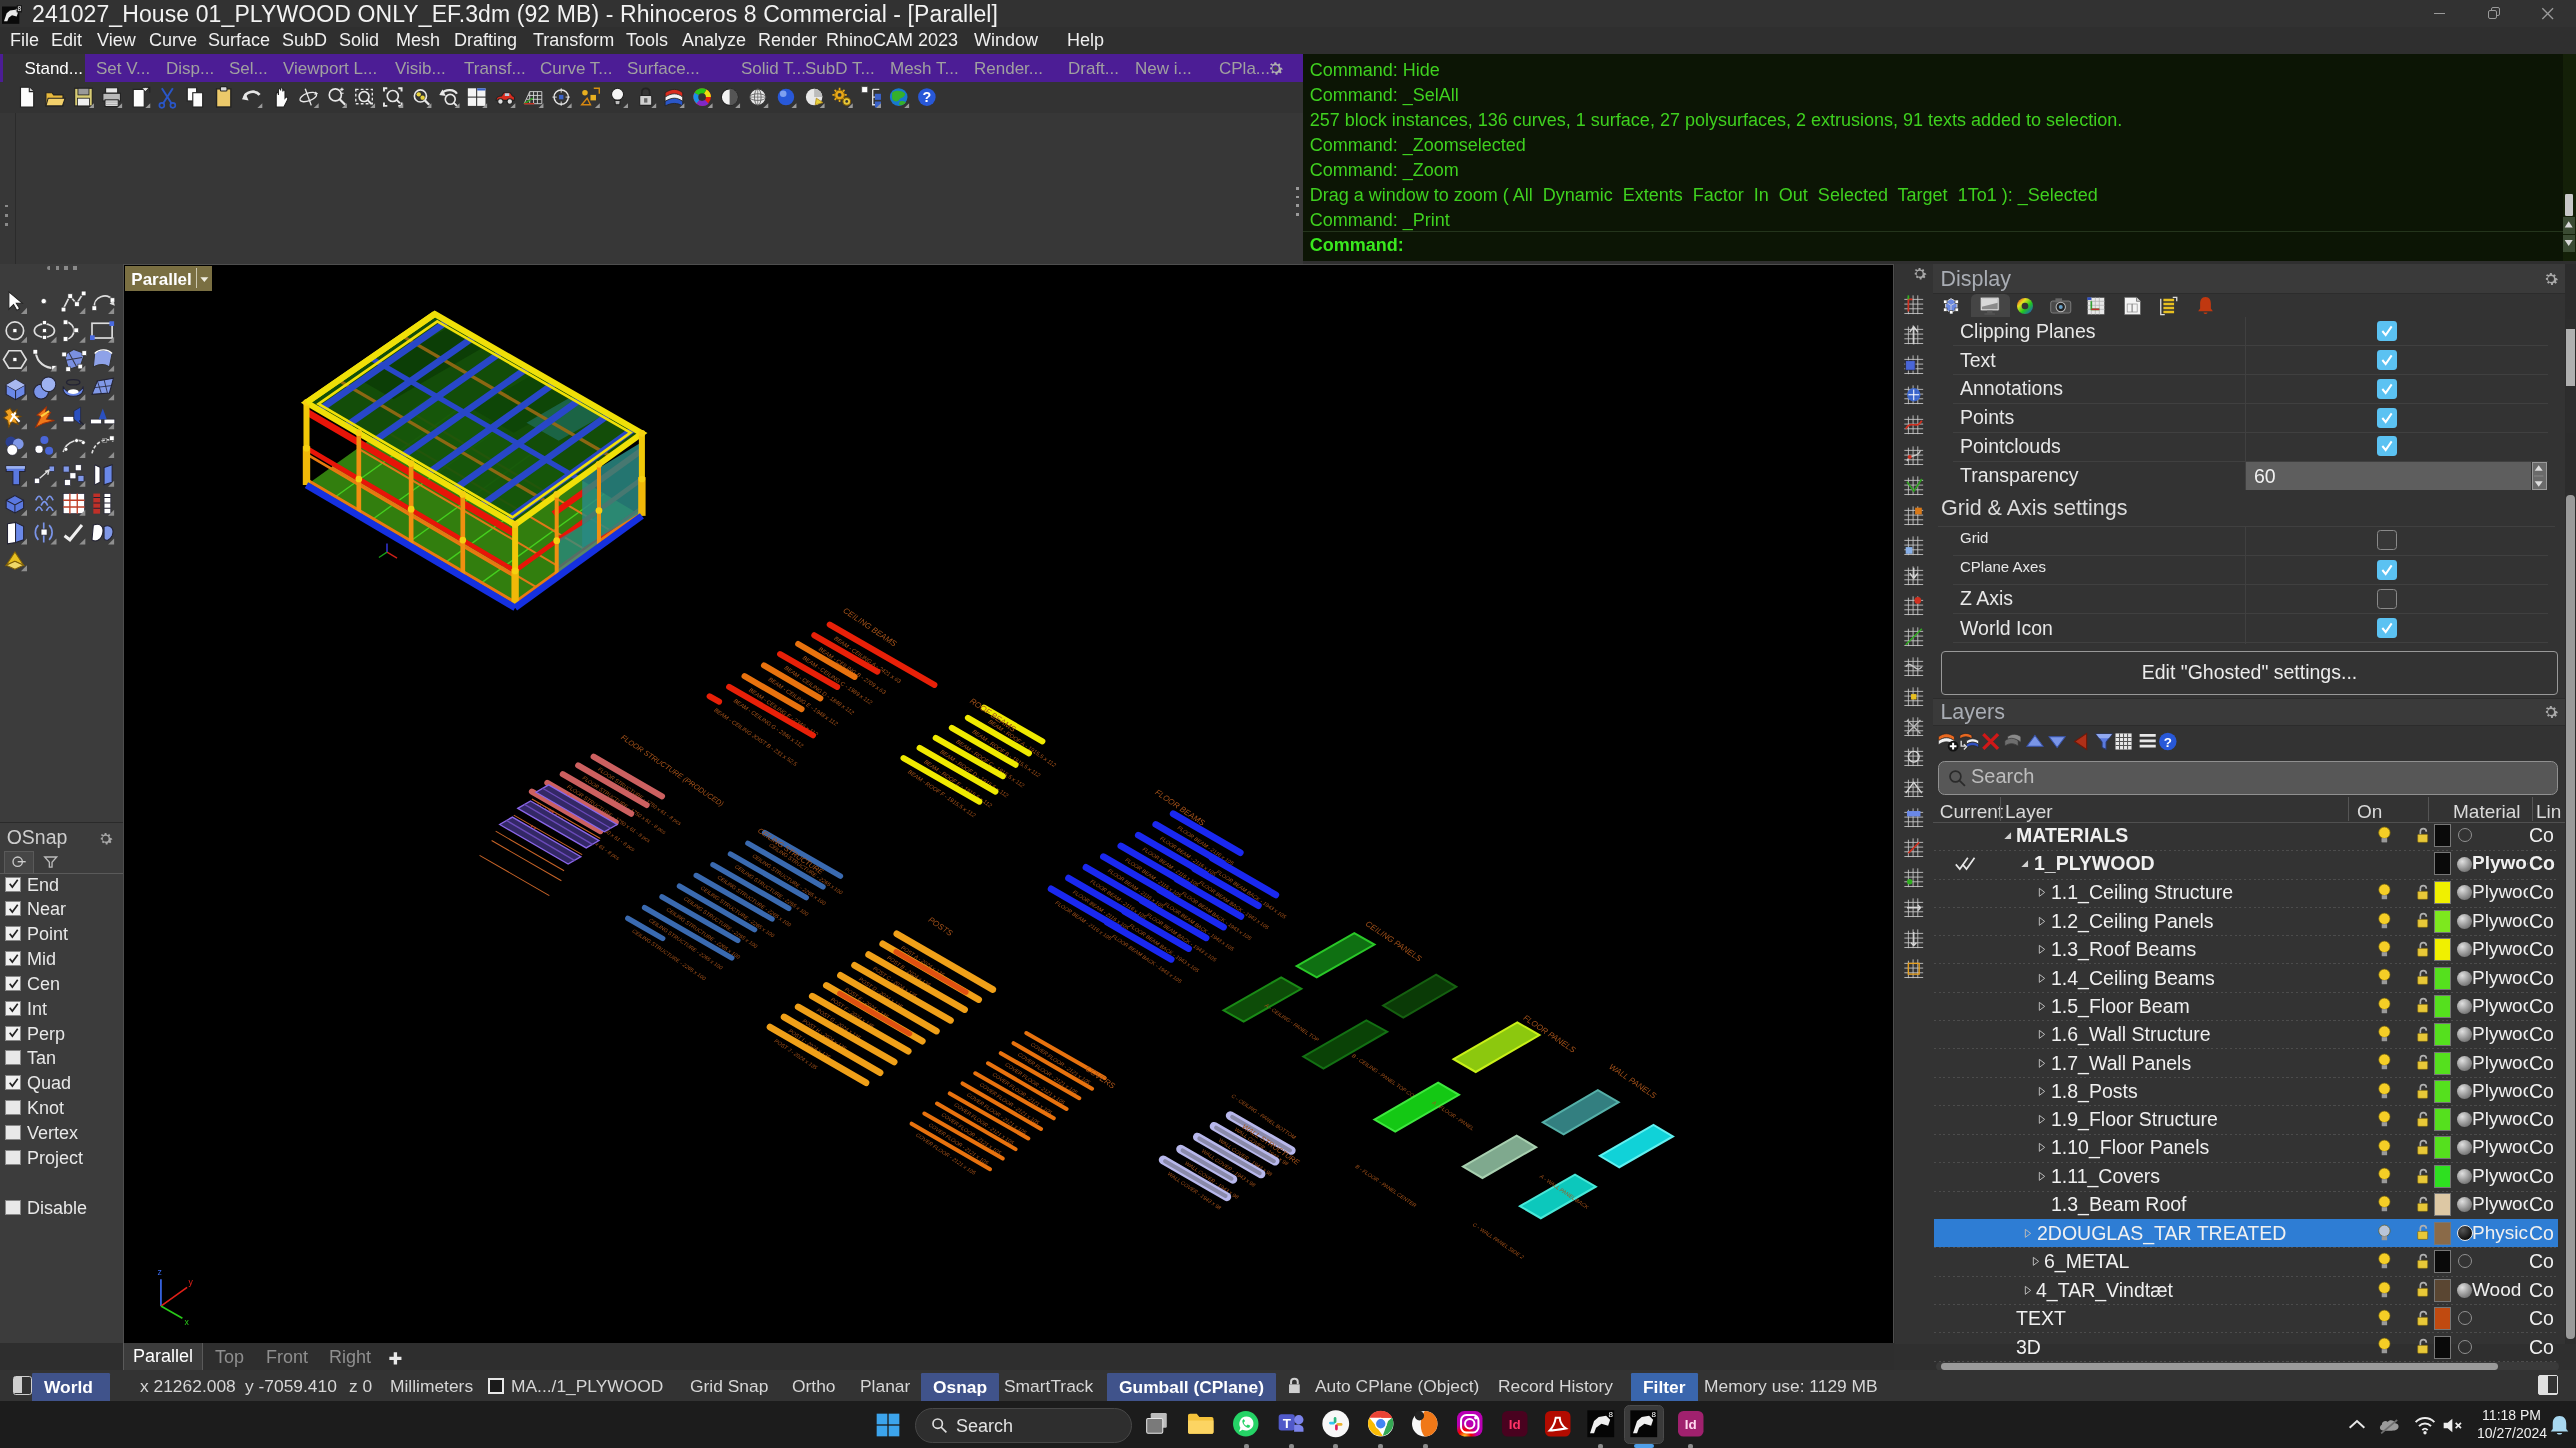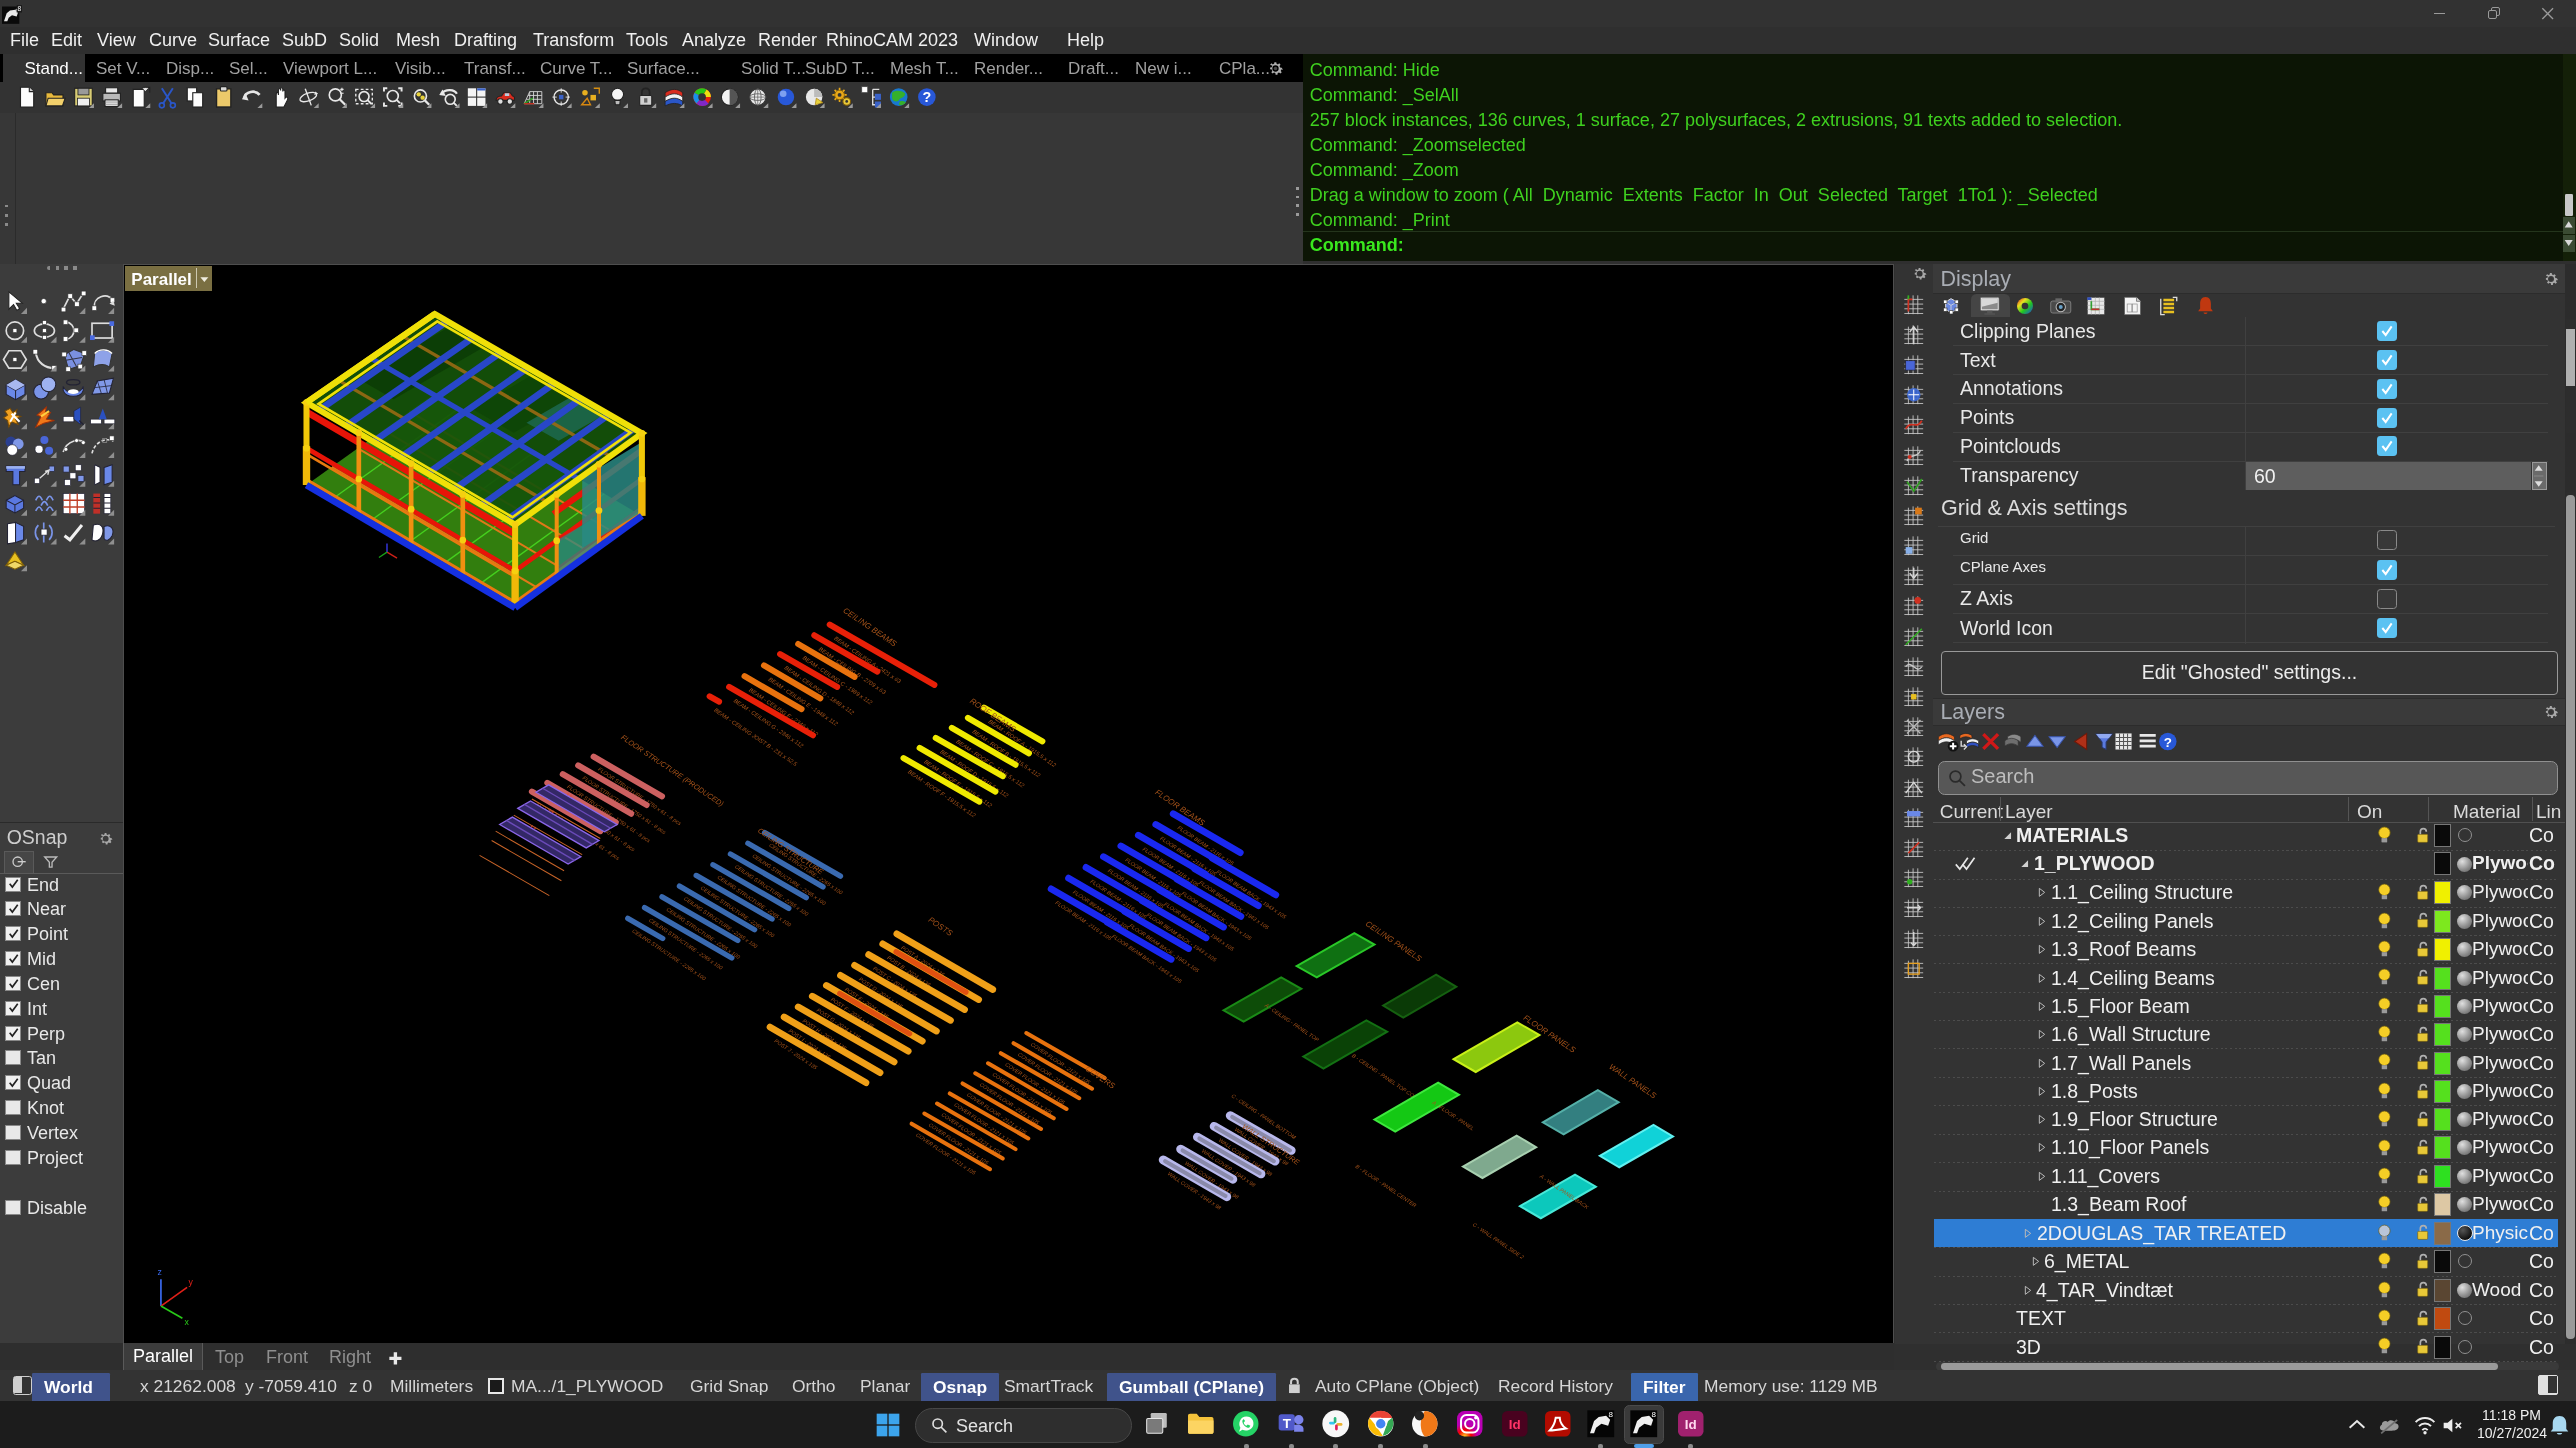--- a/index.html
+++ b/index.html
@@ -7,21 +7,21 @@
   font-family:"Liberation Sans", sans-serif; }
 .abs { position:absolute; }
 #root { position:absolute; left:0; top:0; width:2576px; height:1449px; }
 
 #titlebar { left:0; top:0; width:2576px; height:27px; background:#323232; color:#efefef; }
 #titletext { left:32px; top:0.7px; font-size:23px; letter-spacing:0.1px; color:#f2f2f2; }
 
 #menubar { left:0; top:27px; width:2576px; height:27px; color:#f0f0f0; font-size:18px; }
 #menubar span { position:absolute; top:3.4px; }
 
-#tabbar { left:0; top:54px; width:1303px; height:28px; background:#000000; color:#a0a0a0; font-size:17px;text-decoration:underline; }
+#tabbar { left:0; top:54px; width:1303px; height:28px; background:#4c1d95; color:#a0a0a0; font-size:17px;text-decoration:underline; }
 #tabbar .t { position:absolute; top:5.4px; }
 #tabbar .active { position:absolute; left:3.4px; top:0; width:82px; height:28px; background:#333333; color:#fff; padding:5.4px 0 0 21px; }
 
 #toolbar { left:0; top:82px; width:1303px; height:31px; background:#333333; }
 
 #gaparea { left:0; top:113px; width:1303px; height:151px; background:#373737; }
 
 #console { left:1303px; top:54px; width:1260px; height:207px; background:#0c1505;
   color:#3fd11f; font-size:18px; line-height:25px; padding:4px 0 0 6.7px; }
 #console .b { color:#3ae81e; font-weight:bold; }
@@ -51,20 +51,21 @@
 <body>
 <div id="root">
   <div id="titlebar" class="abs"></div>
   <svg class="abs" style="left:2px;top:5.4px" width="20" height="19" viewBox="0 0 30 28">
     <rect x="0" y="2" width="26" height="26" fill="#0a0a0a"></rect>
     <path d="M3 24 L7 12 L12 8 L20 7 L24 11 L22 17 L15 15 L10 19 L8 24 Z" fill="#e8e8e8"></path>
     <path d="M20 7 L25 3 L24 11 Z" fill="#d0d0d0"></path>
     <rect x="22" y="0" width="8" height="11" fill="#1a1a1a"></rect>
     <text x="26" y="9" font-size="10" fill="#fff" text-anchor="middle">8</text>
   </svg>
+  <div id="titletext" class="abs">241027_House 01_PLYWOOD ONLY_EF.3dm (92 MB) - Rhinoceros 8 Commercial - [Parallel]</div>
   <div class="abs" style="left:2434px;top:12.7px;width:10.7px;height:1.3px;background:#9a9a9a"></div>
   <div class="abs" style="left:2491px;top:7.4px;width:8.7px;height:8.7px;border:1.3px solid #9a9a9a;border-radius:2px"></div>
   <div class="abs" style="left:2488px;top:10px;width:8.7px;height:8.7px;border:1.3px solid #9a9a9a;border-radius:2px;background:#323232"></div>
   <svg class="abs" style="left:2541px;top:6.7px" width="13.4" height="13.4" viewBox="0 0 20 20">
       <path d="M2 2 L18 18 M18 2 L2 18" stroke="#9a9a9a" stroke-width="2"></path>
     </svg>
   <div id="menubar" class="abs">
     <span style="left:10px">File</span>
       <span style="left:51px">Edit</span>
       <span style="left:97px">View</span>

